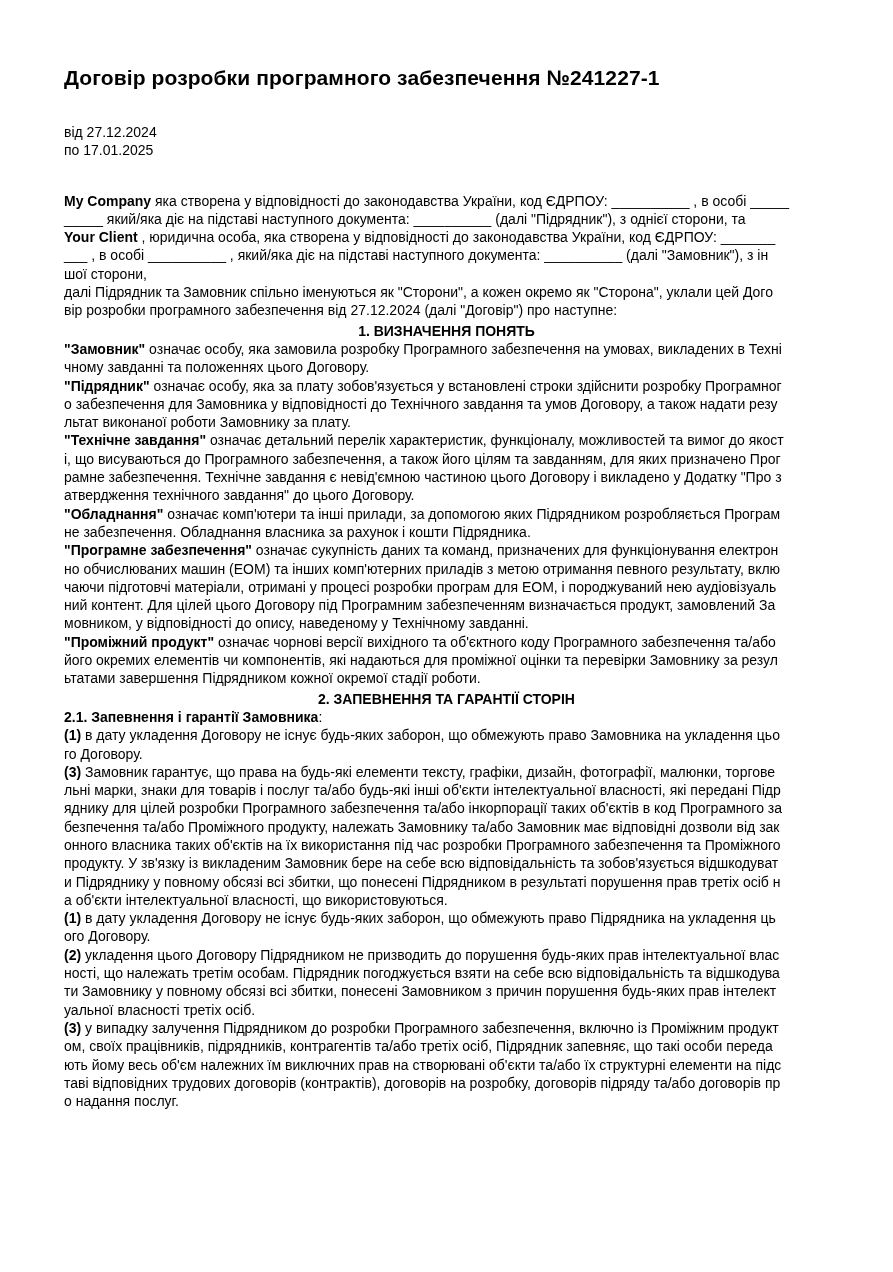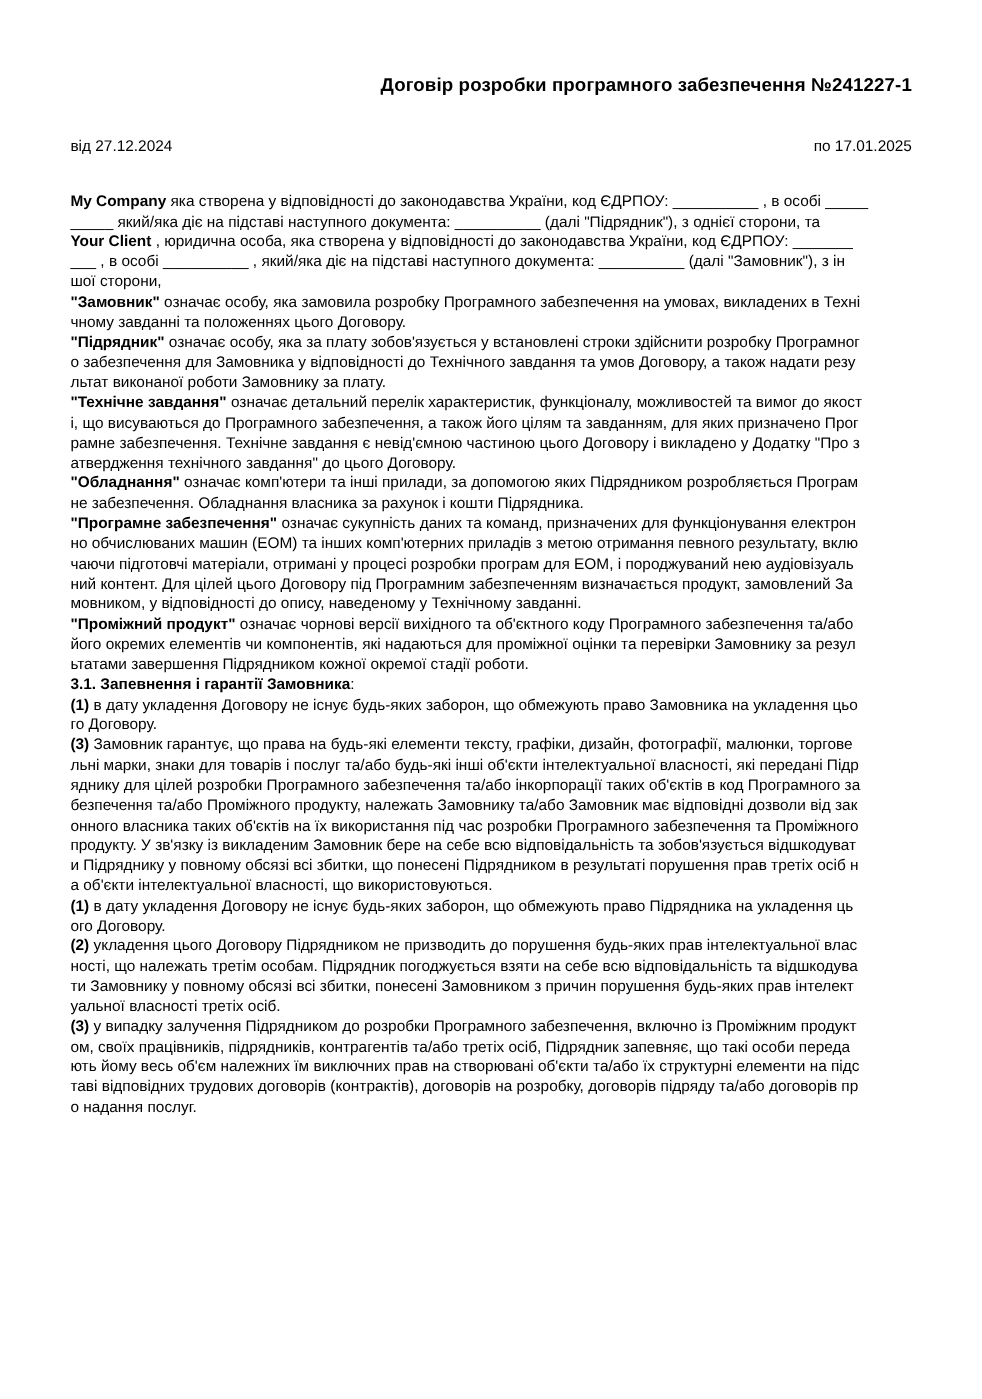--- a/index.html
+++ b/index.html
@@ -16,34 +16,35 @@
   }
   .page {
     position: relative;
     width: 893px;
     height: 1272px;
     background: #ffffff;
     box-sizing: border-box;
     padding: 0 64px;
   }
   .doc-title {
-    text-align: right;
-    font-size: 17px;
+    text-align: left;
+    font-size: 21px;
     font-weight: bold;
     line-height: 20px;
     padding-top: 68px;
     letter-spacing: 0.1px;
   }
   .date-row {
     display: flex;
     justify-content: space-between;
     align-items: baseline;
     font-size: 14px;
     line-height: 18.3px;
     margin-top: 35px;
+    flex-direction: column;
   }
   .body-block {
     margin-top: 32px;
     font-size: 14px;
     line-height: 18.3px;
   }
   .para {
     margin: 0;
     white-space: pre-wrap;
     word-break: break-all;
@@ -72,21 +73,24 @@
   </div>
 
   <div class="body-block">
 
     <p class="para"><b class="b">My Company</b><span> яка створена у відповідності до законодавства України, код ЄДРПОУ: __________ , в особі _____</span>
 <span>_____ який/яка діє на підставі наступного документа: __________ (далі "Підрядник"), з однієї сторони, та</span>
 <b class="b">Your Client</b><span> , юридична особа, яка створена у відповідності до законодавства України, код ЄДРПОУ: _______</span>
 <span>___ , в особі __________ , який/яка діє на підставі наступного документа: __________ (далі "Замовник"), з ін</span>
 <span>шої сторони,</span></p>
 
+    <p class="para"><span>далі Підрядник та Замовник спільно іменуються як "Сторони", а кожен окремо як "Сторона", уклали цей Дого</span>
+<span>вір розробки програмного забезпечення від 27.12.2024 (далі "Договір") про наступне:</span></p>
 
+    <p class="section-head">1. ВИЗНАЧЕННЯ ПОНЯТЬ</p>
 
     <p class="para"><b class="b">"Замовник"</b><span> означає особу, яка замовила розробку Програмного забезпечення на умовах, викладених в Техні
 чному завданні та положеннях цього Договору.</span></p>
 
     <p class="para"><b class="b">"Підрядник"</b><span> означає особу, яка за плату зобов'язується у встановлені строки здійснити розробку Програмног
 о забезпечення для Замовника у відповідності до Технічного завдання та умов Договору, а також надати резу
 льтат виконаної роботи Замовнику за плату.</span></p>
 
     <p class="para"><b class="b">"Технічне завдання"</b><span> означає детальний перелік характеристик, функціоналу, можливостей та вимог до якост
 і, що висуваються до Програмного забезпечення, а також його цілям та завданням, для яких призначено Прог
@@ -99,22 +103,23 @@
     <p class="para"><b class="b">"Програмне забезпечення"</b><span> означає сукупність даних та команд, призначених для функціонування електрон
 но обчислюваних машин (ЕОМ) та інших комп'ютерних приладів з метою отримання певного результату, вклю
 чаючи підготовчі матеріали, отримані у процесі розробки програм для ЕОМ, і породжуваний нею аудіовізуаль
 ний контент. Для цілей цього Договору під Програмним забезпеченням визначається продукт, замовлений За
 мовником, у відповідності до опису, наведеному у Технічному завданні.</span></p>
 
     <p class="para"><b class="b">"Проміжний продукт"</b><span> означає чорнові версії вихідного та об'єктного коду Програмного забезпечення та/або
 його окремих елементів чи компонентів, які надаються для проміжної оцінки та перевірки Замовнику за резул
 ьтатами завершення Підрядником кожної окремої стадії роботи.</span></p>
 
+    <p class="section-head">2. ЗАПЕВНЕННЯ ТА ГАРАНТІЇ СТОРІН</p>
 
-    <p class="para"><b class="b">3.1. Запевнення і гарантії Замовника</b><span>:</span></p>
+    <p class="para"><b class="b">2.1. Запевнення і гарантії Замовника</b><span>:</span></p>
 
     <p class="para"><b class="b">(1)</b><span> в дату укладення Договору не існує будь-яких заборон, що обмежують право Замовника на укладення цьо
 го Договору.</span></p>
 
 
     <p class="para"><b class="b">(3)</b><span> Замовник гарантує, що права на будь-які елементи тексту, графіки, дизайн, фотографії, малюнки, торгове
 льні марки, знаки для товарів і послуг та/або будь-які інші об'єкти інтелектуальної власності, які передані Підр
 яднику для цілей розробки Програмного забезпечення та/або інкорпорації таких об'єктів в код Програмного за
 безпечення та/або Проміжного продукту, належать Замовнику та/або Замовник має відповідні дозволи від зак
 онного власника таких об'єктів на їх використання під час розробки Програмного забезпечення та Проміжного

